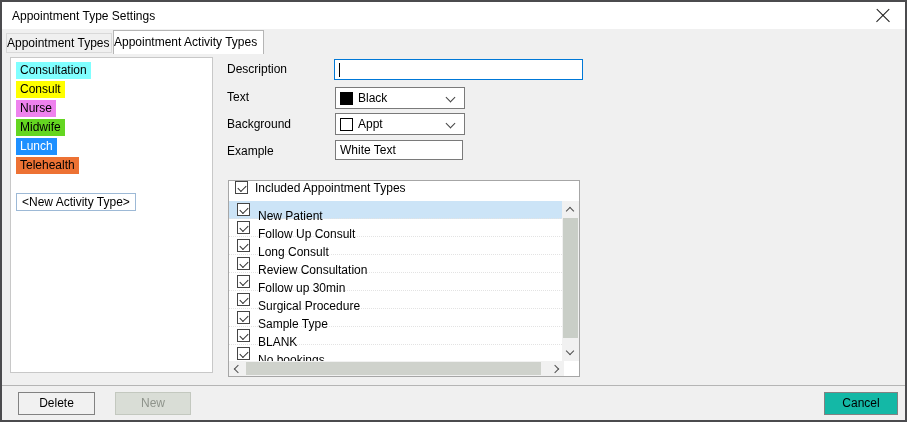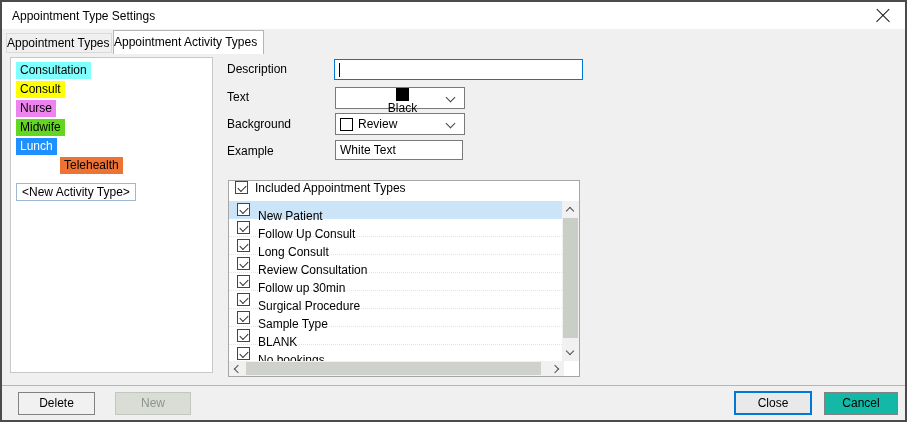--- a/index.html
+++ b/index.html
@@ -21,21 +21,21 @@
   .tab { position:absolute; text-align:left; }
   #tab1 { left:6px; top:33px; width:106px; height:20px; background:#f0f0f0;
           border:1px solid #d9d9d9; line-height:19px; }
   #tab2 { left:113px; top:30px; width:151px; height:24px; background:#ffffff;
           border:1px solid #b5b5b5; border-bottom:none; line-height:22px; }
   
   #leftbox { position:absolute; left:10px; top:57px; width:203px; height:316px;
              background:#ffffff; border:1px solid #c8c8c8; padding:4px 5px;
              display:flex; flex-direction:column; align-items:flex-start; gap:2px; }
   .chip { padding:1px 4px; height:17px; line-height:15px; white-space:nowrap; }
-  #newtype { margin-top:7px; padding:1px 5px; height:18px; line-height:15px;
+  #newtype { margin-top:17px; padding:1px 5px; height:18px; line-height:15px;
              background:#ffffff; border:1px solid #9db9d6; white-space:nowrap; cursor:pointer; }
   
   .flabel { position:absolute; left:227px; }
   #descInput { position:absolute; left:334px; top:59px; width:249px; height:21px;
                background:#fff; border:1px solid #0078d7; }
   #caret { position:absolute; left:4px; top:3px; width:1px; height:14px; background:#000; }
   .ddl { position:absolute; left:335px; width:130px; height:22px; background:#fff;
          border:1px solid #7a7a7a; display:flex; align-items:center; cursor:pointer; }
   .swatch { width:13px; height:13px; margin-left:4px; border:1px solid #000; flex:0 0 auto; }
   .ddl .lbl { margin-left:5px; }
@@ -90,43 +90,43 @@
   <div id="tab1" class="tab">Appointment Types</div>
   <div id="tab2" class="tab">Appointment Activity Types</div>
 
   <div id="leftbox">
     <div id="chips" style="display:flex;flex-direction:column;align-items:flex-start;gap:2px;">
         <div class="chip" style="background: rgb(128, 255, 255); color: rgb(0, 0, 0);">Consultation</div>
         <div class="chip" style="background: rgb(255, 255, 0); color: rgb(0, 0, 0);">Consult</div>
         <div class="chip" style="background: rgb(238, 130, 238); color: rgb(0, 0, 0);">Nurse</div>
         <div class="chip" style="background: rgb(100, 214, 33); color: rgb(0, 0, 0);">Midwife</div>
         <div class="chip" style="background: rgb(30, 144, 255); color: rgb(255, 255, 255);">Lunch</div>
-        <div class="chip" style="background: rgb(237, 114, 52); color: rgb(0, 0, 0); margin-left: 44px;">Telehealth</div>
+        <div class="chip" style="background: rgb(237, 114, 52); color: rgb(0, 0, 0);">Telehealth</div>
       </div>
     <div id="newtype">&lt;New Activity Type&gt;</div>
   </div>
 
   <div class="flabel" style="top:62px;">Description</div>
   <div class="flabel" style="top:90px;">Text</div>
   <div class="flabel" style="top:117px;">Background</div>
   <div class="flabel" style="top:144px;">Example</div>
 
   <div id="descInput">
     <div id="caret"></div>
   </div>
 
-  <div class="ddl" style="top:87px;flex-direction:column;">
+  <div class="ddl" style="top:87px;">
     <span class="swatch" style="background:#000000;"></span>
     <span class="lbl">Black</span>
     <span class="chev"></span>
   </div>
 
   <div class="ddl" style="top:113px;">
     <span class="swatch" style="background:#ffffff;"></span>
-    <span class="lbl">Review</span>
+    <span class="lbl">Appt</span>
     <span class="chev"></span>
   </div>
 
   <div id="exampleBox">White Text</div>
 
   <div id="incbox">
     <div id="inchdr">
       <span class="cbx"></span>
       <span class="rlbl">Included Appointment Types</span>
     </div>
@@ -186,16 +186,15 @@
       <div id="hthumb"></div>
       <div id="hright" class="sbtn">
           <span class="chevS"></span>
         </div>
     </div>
   </div>
 
   <div id="sep"></div>
   <div id="btnDelete" class="btn">Delete</div>
   <div id="btnNew" class="btn">New</div>
-  <div id="btnClose" class="btn">Close</div>
   <div id="btnCancel" class="btn">Cancel</div>
 
 </div>
 
 </body></html>

